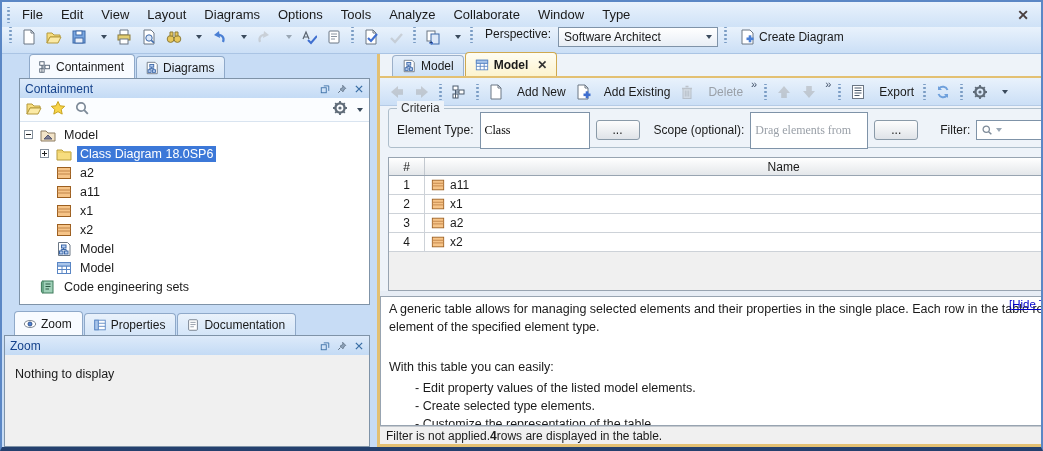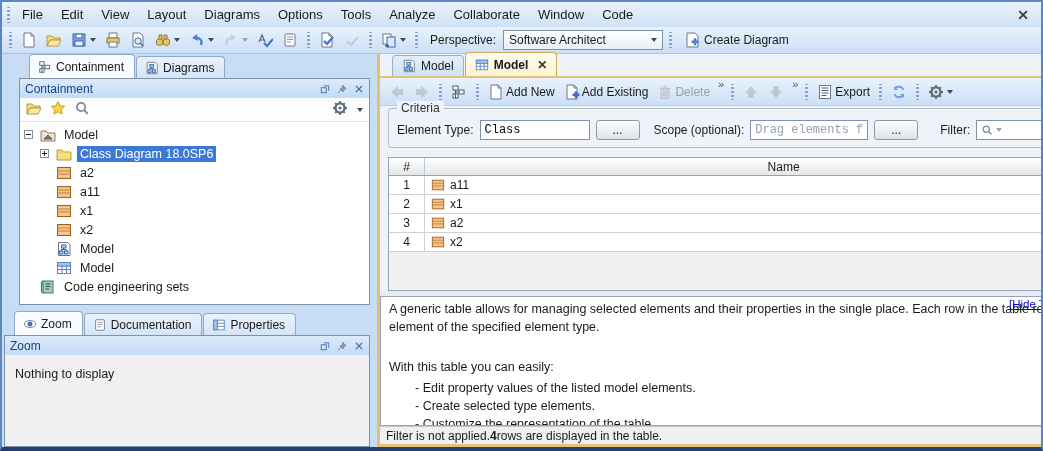--- a/index.html
+++ b/index.html
@@ -11,25 +11,25 @@
     border-bottom:4px solid #24406e; display:flex; flex-direction:column; overflow:hidden; }
 
   
   .menubar { height:25px; flex:0 0 25px; display:flex; align-items:center;
     background:linear-gradient(#e9f2fc,#cfe2f7); padding:0 6px 0 2px; }
   .menu-item { padding:3px 9px; font-size:13px; cursor:default; }
   .menubar .spacer { flex:1; }
   .win-close { font-size:14px; font-weight:bold; color:#4a3f3f; padding:0 6px; }
 
   
-  .toolbar { height:27px; flex:0 0 27px; display:flex; align-items:center;
-    background:linear-gradient(#e9f2fc,#cbdff6); border-bottom:1px solid #aac4e4; padding:12px 4px; gap:3px; }
+  .toolbar { height:27px; flex:0 0 27px; display:flex; align-items:flex-start;
+    background:linear-gradient(#e9f2fc,#cbdff6); border-bottom:1px solid #aac4e4; padding:0 4px; gap:3px; }
   .grip { width:5px; height:16px; margin:0 2px;
     background-image:radial-gradient(circle,#7a9cc4 1.1px, transparent 1.2px); background-size:5px 4px; background-position:center; }
-  .tbtn { display:flex; align-items:center; gap:2px; padding:2px 3px; border-radius:2px; }
+  .tbtn { display:flex; align-items:center; gap:13px; padding:2px 3px; border-radius:2px; }
   .tbtn.disabled svg { opacity:.45; filter:grayscale(1); }
   .dd-arrow { width:0; height:0; border-left:3px solid transparent; border-right:3px solid transparent; border-top:4px solid #3a4a5c; margin-left:1px; }
   .dd-arrow.dis { border-top-color:#9aa7b5; }
   .persp-label { margin:0 4px 0 6px; font-size:12px; }
   .persp-select { width:160px; height:20px; background:linear-gradient(#ffffff,#e8eef5); border:1px solid #7f93a8;
     display:flex; align-items:center; padding:0 5px; font-size:12px; }
   .persp-select .spacer { flex:1; }
   .create-diagram-btn { display:flex; align-items:center; gap:4px; padding:2px 6px; font-size:12px; }
 
   
@@ -88,21 +88,21 @@
   .r-toolbar .lbl { font-size:12px; }
   .r-toolbar .lbl.dis { color:#9aa0a8; }
   .chev { color:#44536b; font-size:11px; letter-spacing:-1px; padding:0 2px; align-self:flex-start; }
 
   
   .criteria-wrap { flex:0 0 44px; padding:2px 8px 2px 8px; background:#eef3f9; }
   .groupbox { position:relative; border:1px solid #aebecb; border-radius:3px; height:40px;
     display:flex; align-items:center; padding:6px 8px 2px 8px; gap:6px; }
   .groupbox legend, .gb-legend { position:absolute; top:-8px; left:8px; background:#eef3f9; padding:0 4px; font-size:12px; color:#333; }
   .field-label { font-size:12px; white-space:nowrap; }
-  .txt { height:20px; border:1px solid #7f93a8; background:#fff; font-family:Liberation Mono, monospace; font-size:12px; padding:0 4px; }
+  .txt { height:37px; border:1px solid #7f93a8; background:#fff; font-family:Liberation Serif, serif; font-size:12px; padding:0 4px; }
   .txt::placeholder { color:#9aa0a8; opacity:1; }
   .btn-dots { width:44px; height:20px; border:1px solid #8a9aa8; border-radius:3px;
     background:linear-gradient(#fdfdfd,#dfe3e8); font-size:12px; display:flex; align-items:center; justify-content:center; }
   .filter-box { width:158px; height:20px; border:1px solid #7f93a8; background:#fff; display:flex; align-items:center; padding:0 4px; gap:2px; }
 
   
   .table-wrap { flex:1 1 auto; margin:7px 8px 0 8px; border:1px solid #98a4b1; background:#f0f0f0;
     display:flex; flex-direction:column; min-height:0; overflow:hidden; }
   .tbl-hdr { display:flex; height:18px; flex:0 0 18px; background:linear-gradient(#ffffff,#e4e7ea);
     border-bottom:1px solid #98a4b1; font-size:12px; }
@@ -309,21 +309,21 @@
     <span class="menu-item">File</span>
     <span class="menu-item">Edit</span>
     <span class="menu-item">View</span>
     <span class="menu-item">Layout</span>
     <span class="menu-item">Diagrams</span>
     <span class="menu-item">Options</span>
     <span class="menu-item">Tools</span>
     <span class="menu-item">Analyze</span>
     <span class="menu-item">Collaborate</span>
     <span class="menu-item">Window</span>
-    <span class="menu-item">Code</span>
+    <span class="menu-item">Type</span>
     <span class="spacer"></span>
     <span class="win-close">✕</span>
   </div>
 
   <div class="toolbar">
     <span class="grip"></span>
     <span class="tbtn">
         <svg class="ic">
           <use href="#i-doc"></use>
         </svg>
@@ -571,29 +571,29 @@
       <div class="bottom-section">
         <div class="tabstrip">
           <div class="tab active">
             <svg class="ic14" viewBox="0 0 16 16">
                 <use href="#i-eye"></use>
               </svg>
             <span>Zoom</span>
           </div>
           <div class="tab">
             <svg class="ic14" viewBox="0 0 16 16">
-                <use href="#i-note"></use>
-              </svg>
-            <span>Documentation</span>
+                <use href="#i-props"></use>
+              </svg>
+            <span>Properties</span>
           </div>
           <div class="tab">
             <svg class="ic14" viewBox="0 0 16 16">
-                <use href="#i-props"></use>
-              </svg>
-            <span>Properties</span>
+                <use href="#i-note"></use>
+              </svg>
+            <span>Documentation</span>
           </div>
         </div>
 
         <div class="panel-body">
           <div class="panel-hdr">
             <span>Zoom</span>
             <span class="spacer"></span>
             <span class="hdr-ico">
                 <svg class="ic10" viewBox="0 0 16 16">
                   <use href="#i-float"></use>

